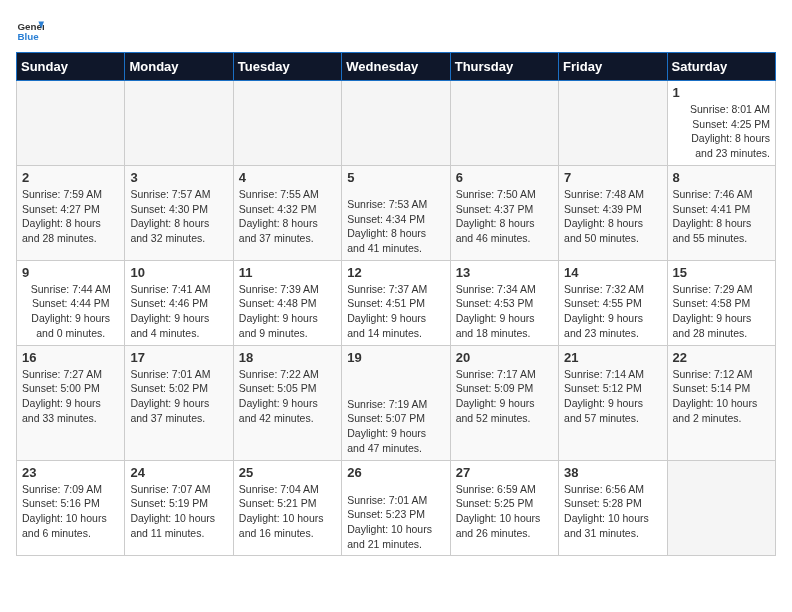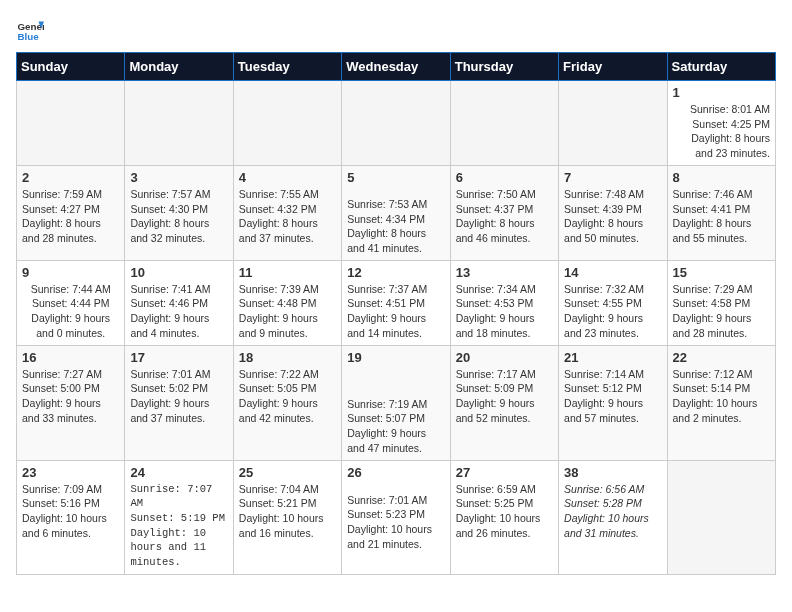--- a/index.html
+++ b/index.html
@@ -279,21 +279,21 @@
       </tr>
       <tr class="week-row">
         <td>
           <span class="day-num">23</span>
           <div class="day-detail" style="white-space: pre-line;">Sunrise: 7:09 AM
 Sunset: 5:16 PM
 Daylight: 10 hours and 6 minutes.</div>
         </td>
         <td>
           <span class="day-num">24</span>
-          <div class="day-detail" style="white-space: pre-line; font-family: Liberation Mono, monospace;">Sunrise: 7:07 AM
+          <div class="day-detail" style="white-space: pre-line;">Sunrise: 7:07 AM
 Sunset: 5:19 PM
 Daylight: 10 hours and 11 minutes.</div>
         </td>
         <td>
           <span class="day-num">25</span>
           <div class="day-detail" style="white-space: pre-line;">Sunrise: 7:04 AM
 Sunset: 5:21 PM
 Daylight: 10 hours and 16 minutes.</div>
         </td>
         <td>
@@ -303,20 +303,20 @@
 Daylight: 10 hours and 21 minutes.</div>
         </td>
         <td>
           <span class="day-num">27</span>
           <div class="day-detail" style="white-space: pre-line;">Sunrise: 6:59 AM
 Sunset: 5:25 PM
 Daylight: 10 hours and 26 minutes.</div>
         </td>
         <td>
           <span class="day-num">38</span>
-          <div class="day-detail" style="white-space: pre-line; font-style: italic;">Sunrise: 6:56 AM
+          <div class="day-detail" style="white-space: pre-line;">Sunrise: 6:56 AM
 Sunset: 5:28 PM
 Daylight: 10 hours and 31 minutes.</div>
         </td>
         <td class="empty-cell"></td>
       </tr>
     </tbody>
 </table>
 
 </body></html>

